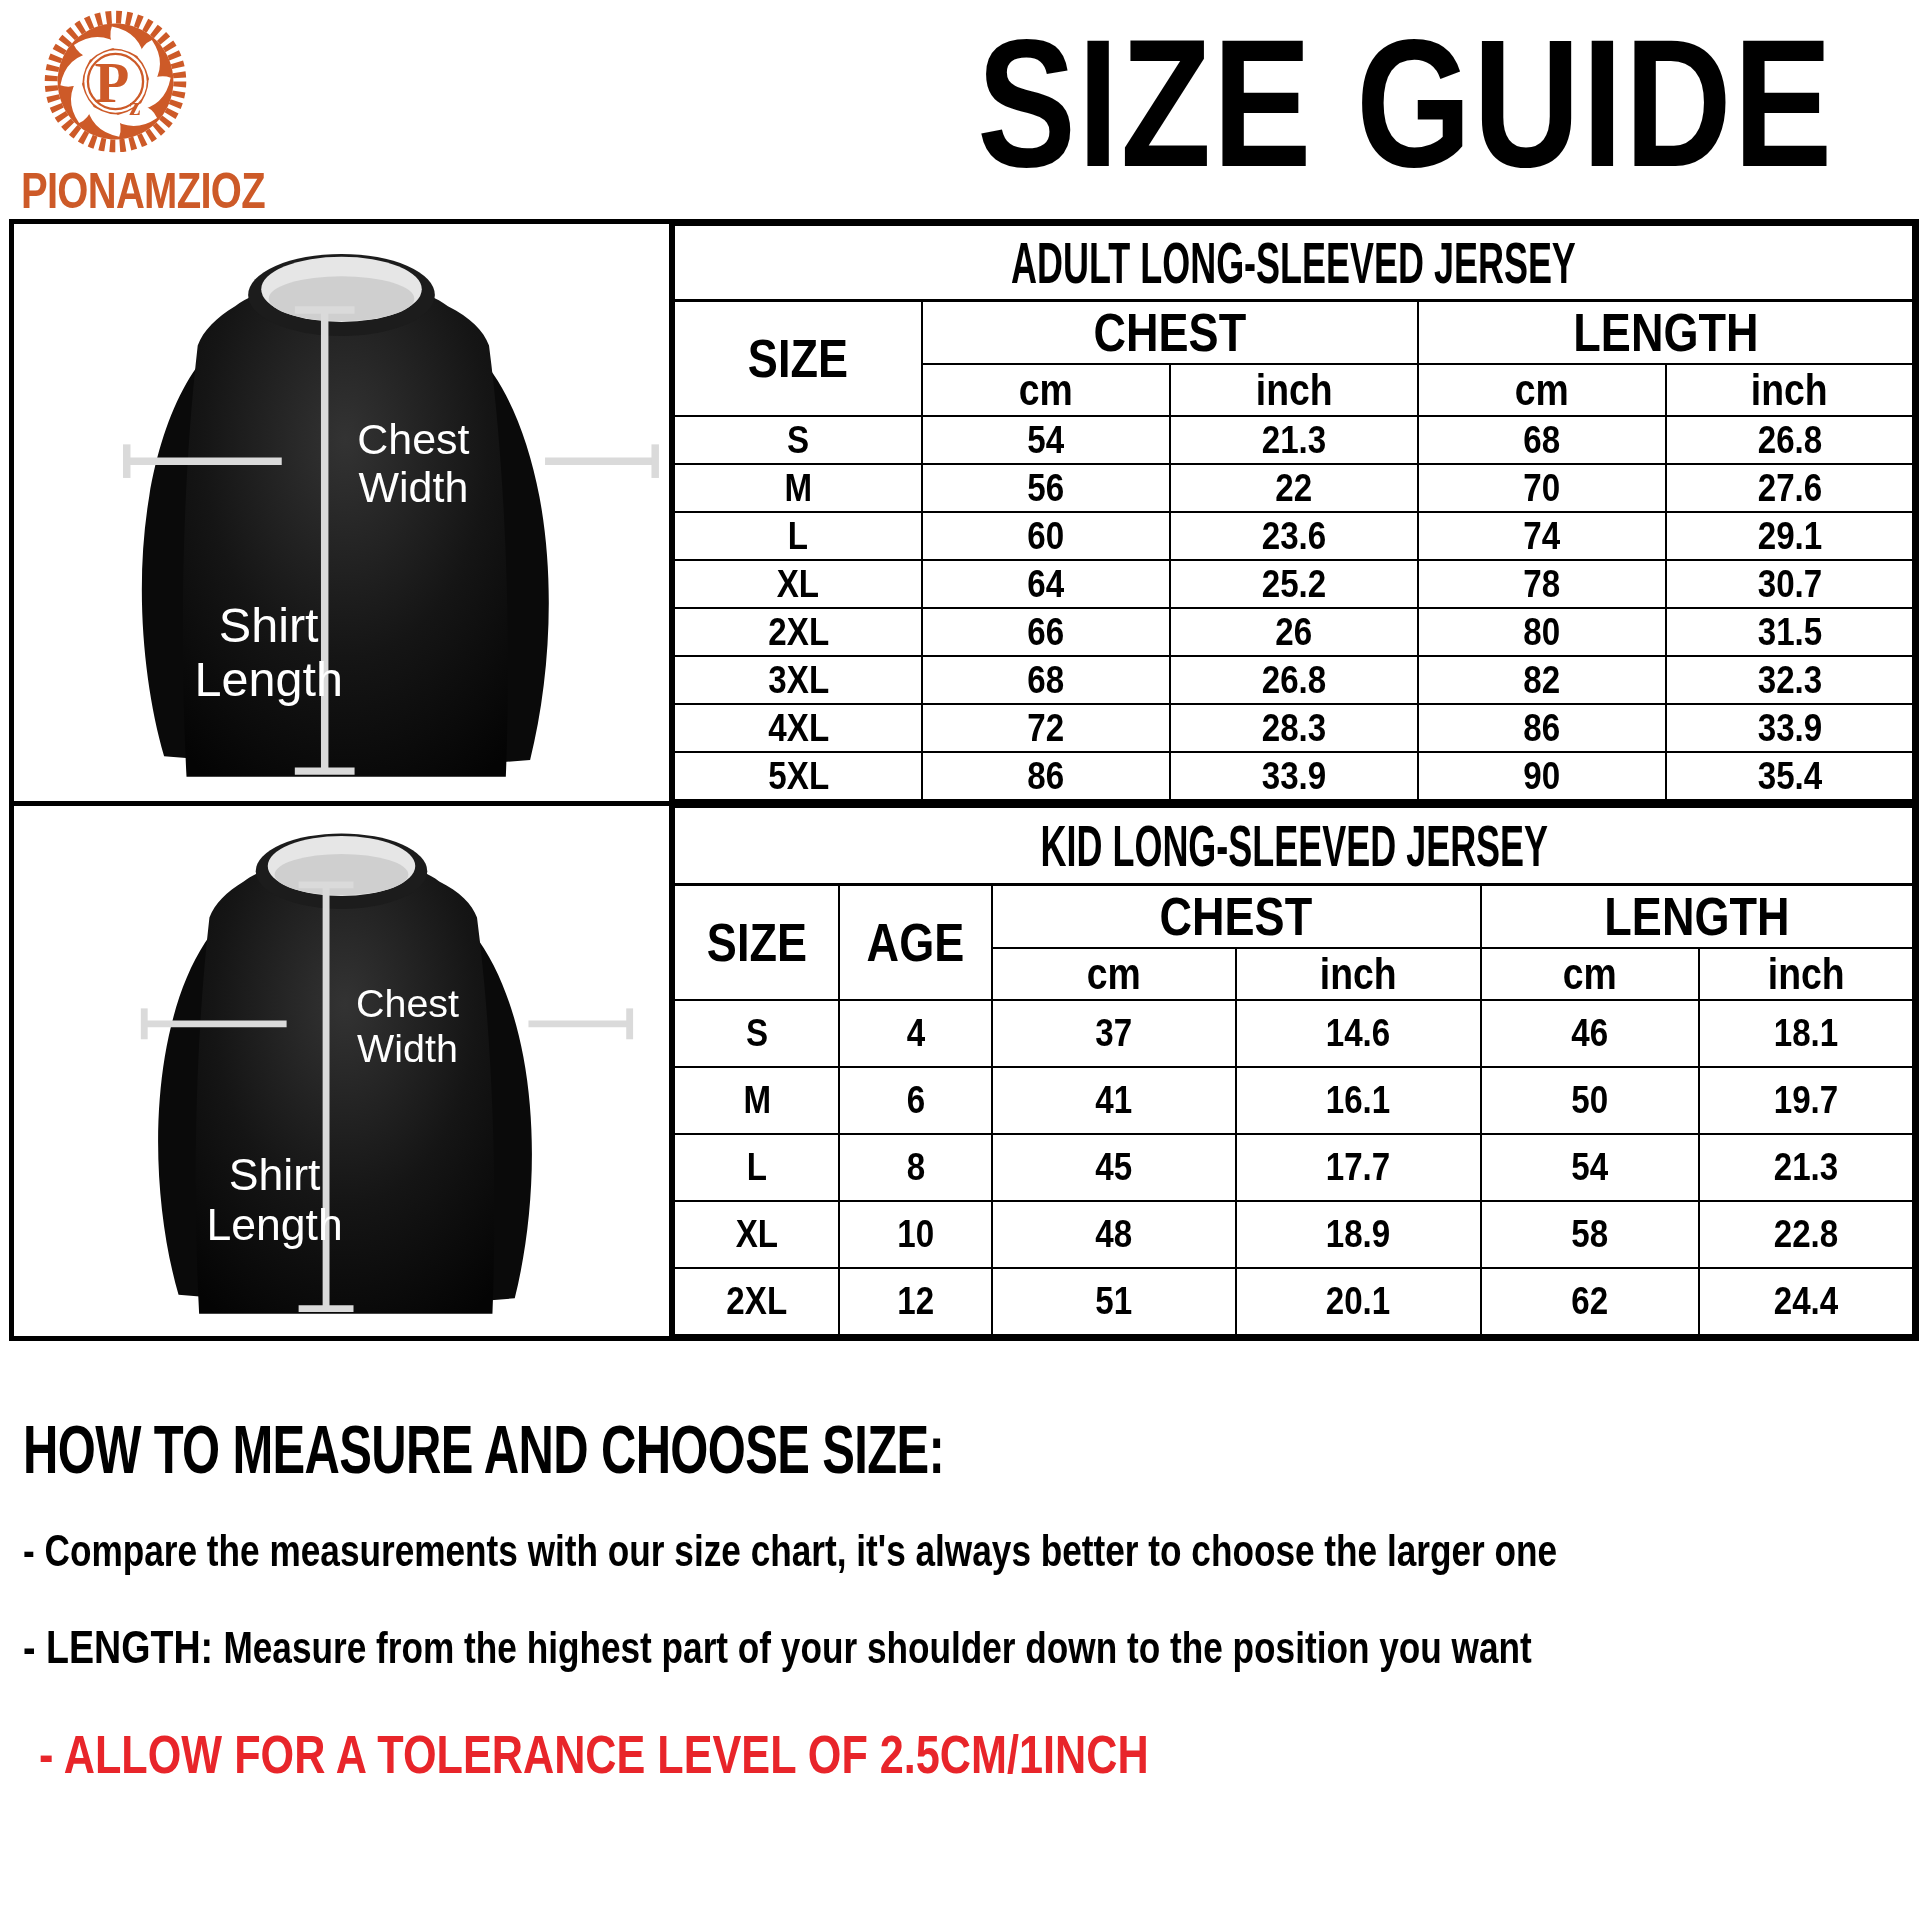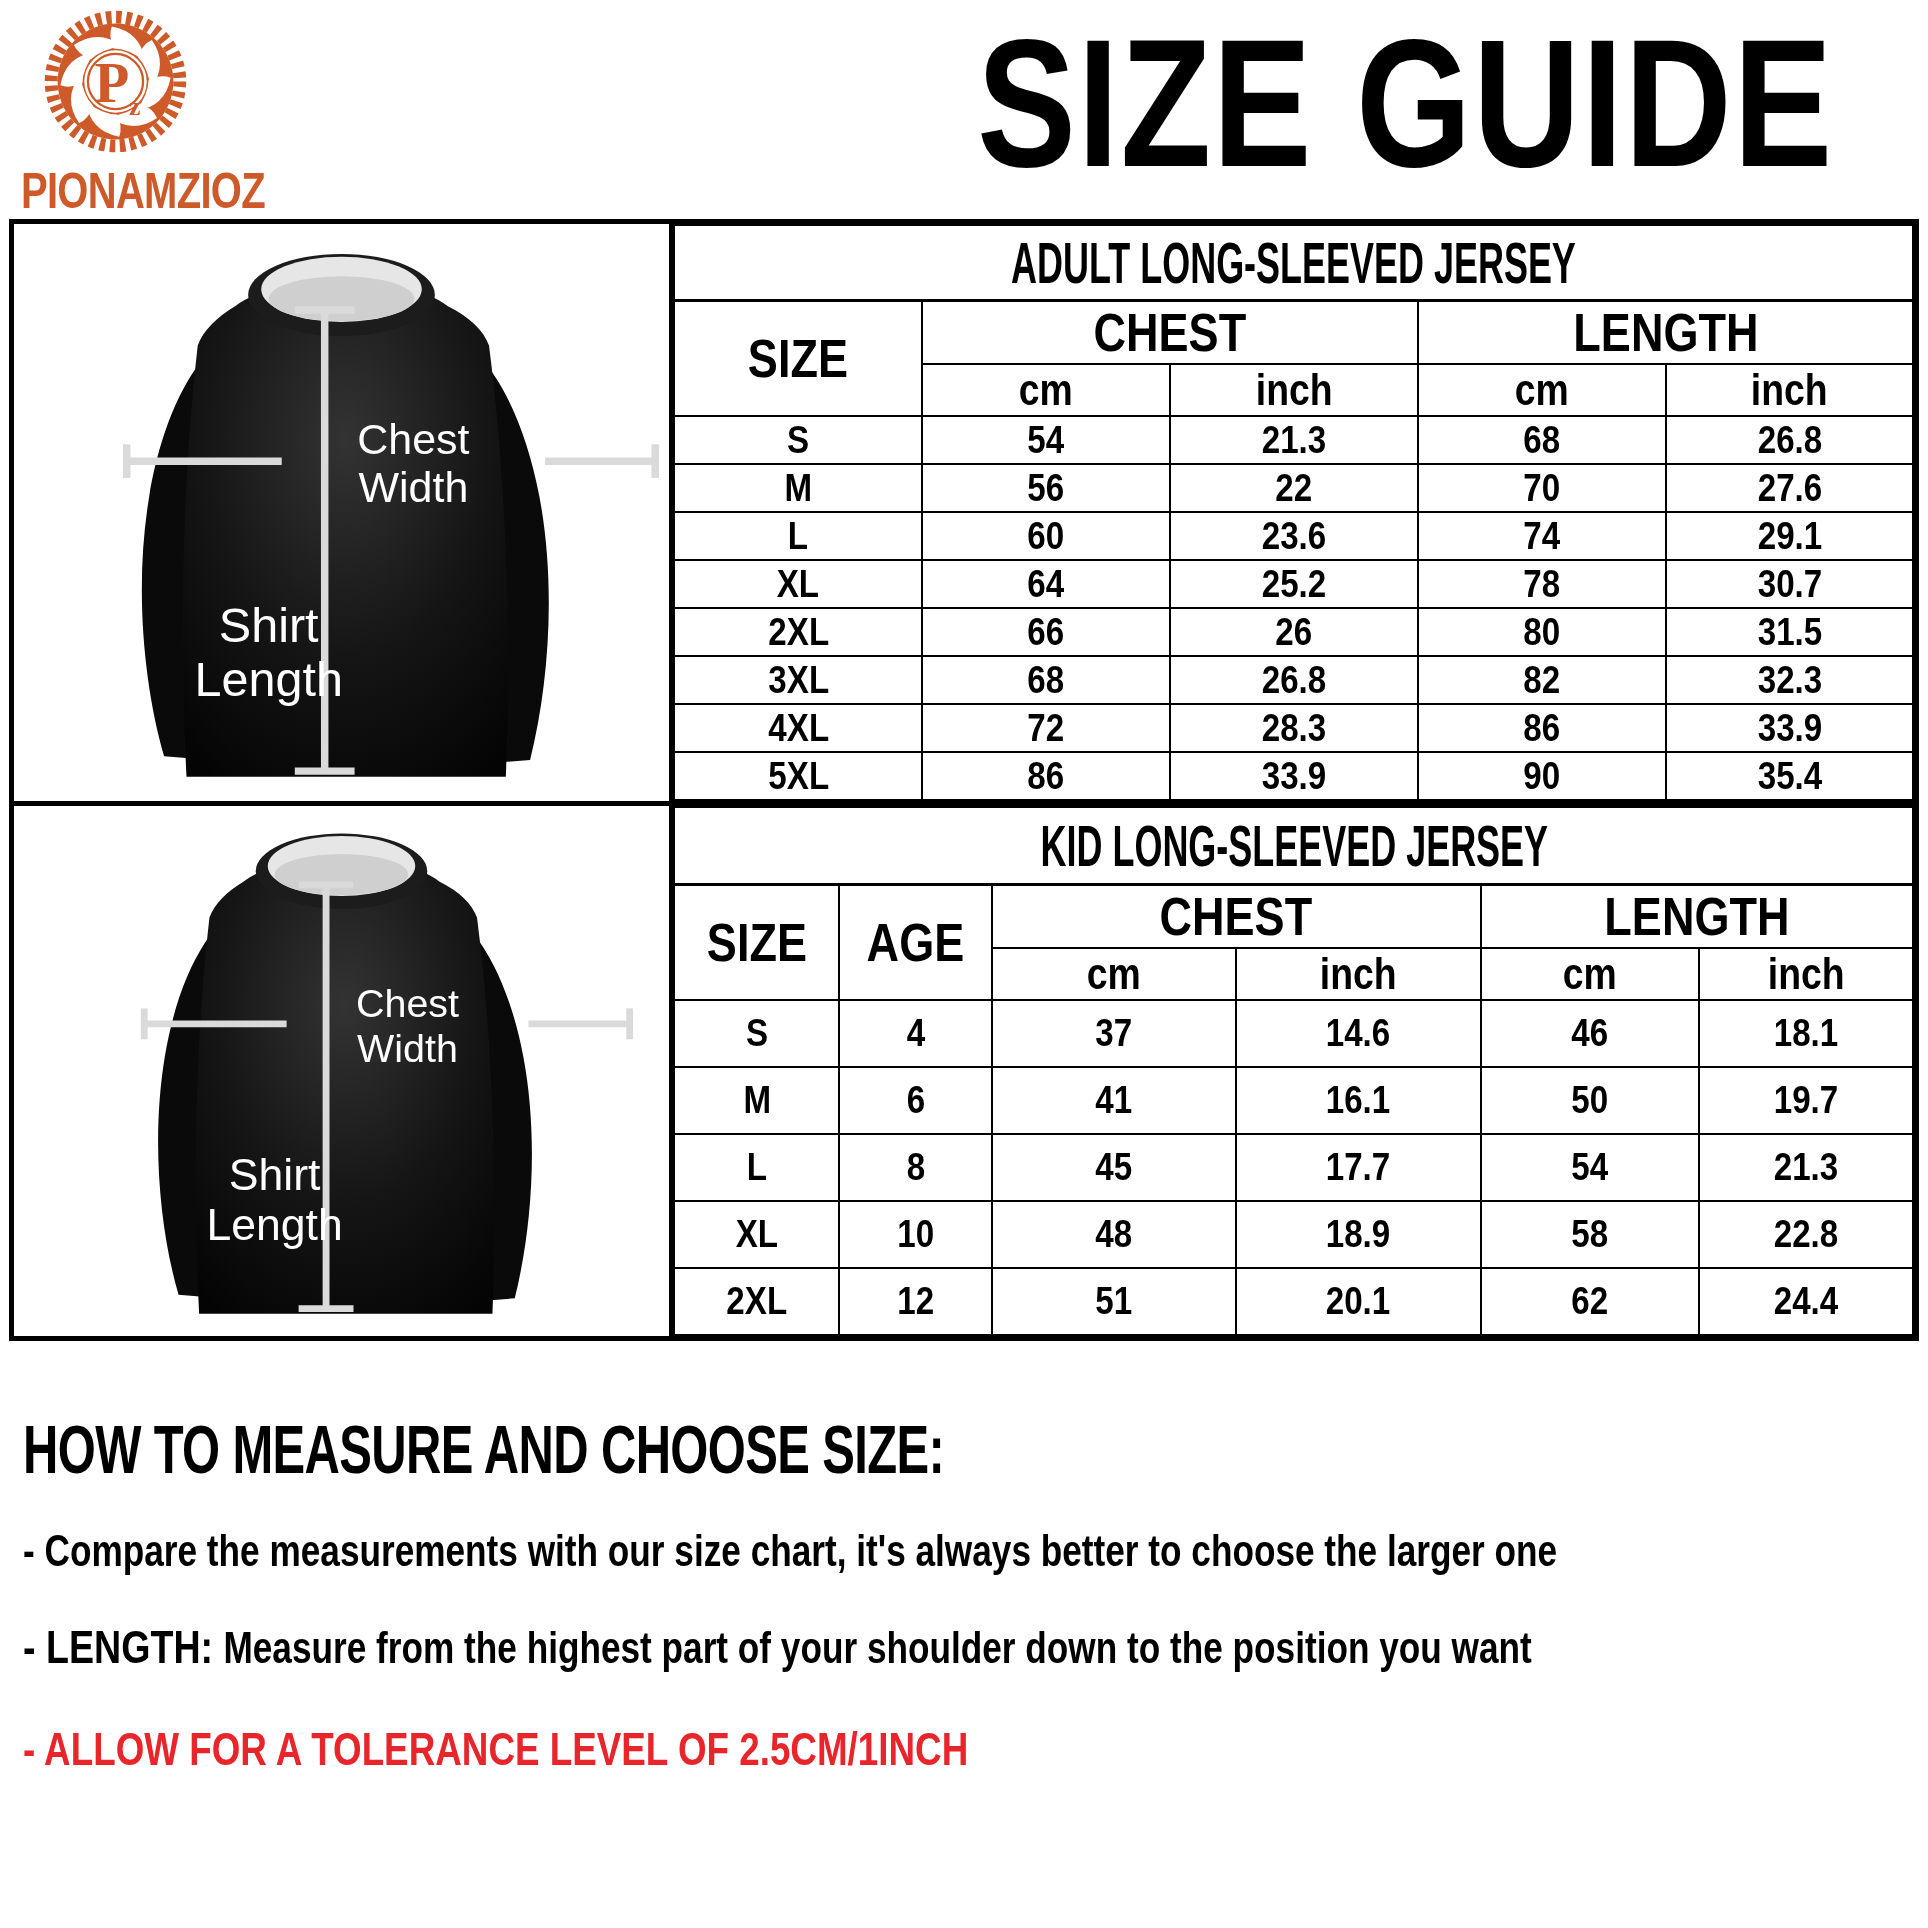--- a/index.html
+++ b/index.html
@@ -34,21 +34,21 @@
   .tbl-title{font-size:58px;font-weight:bold;letter-spacing:0;}
   .h-big{font-size:53px;font-weight:bold;}
   .h-unit{font-size:44px;font-weight:bold;}
   .d-val{font-size:39px;font-weight:bold;}
 
   
   .howto{position:absolute;left:22.6px;top:1342px;width:1893px;}
   .howto h2{margin:73px 0 0 0;font-size:68px;font-weight:bold;line-height:1;letter-spacing:-0.9px;}
   .bullet{margin-top:43px;font-size:44px;font-weight:bold;line-height:1.15;white-space:nowrap;}
   .bullet .b-label{font-size:47px;margin-right:13px;}
-  .bullet-red{color:var(--red);font-size:46px;margin-top:49px;}
+  .bullet-red{color:var(--red);font-size:54px;margin-top:49px;margin-left:16px;}
 </style>
 </head>
 <body>
 
 <div id="page">
 
   <svg width="0" height="0" style="position:absolute" aria-hidden="true">
     <defs>
       <radialGradient id="sg" cx="50%" cy="32%" r="80%">
         <stop offset="0" stop-color="#333"></stop>

